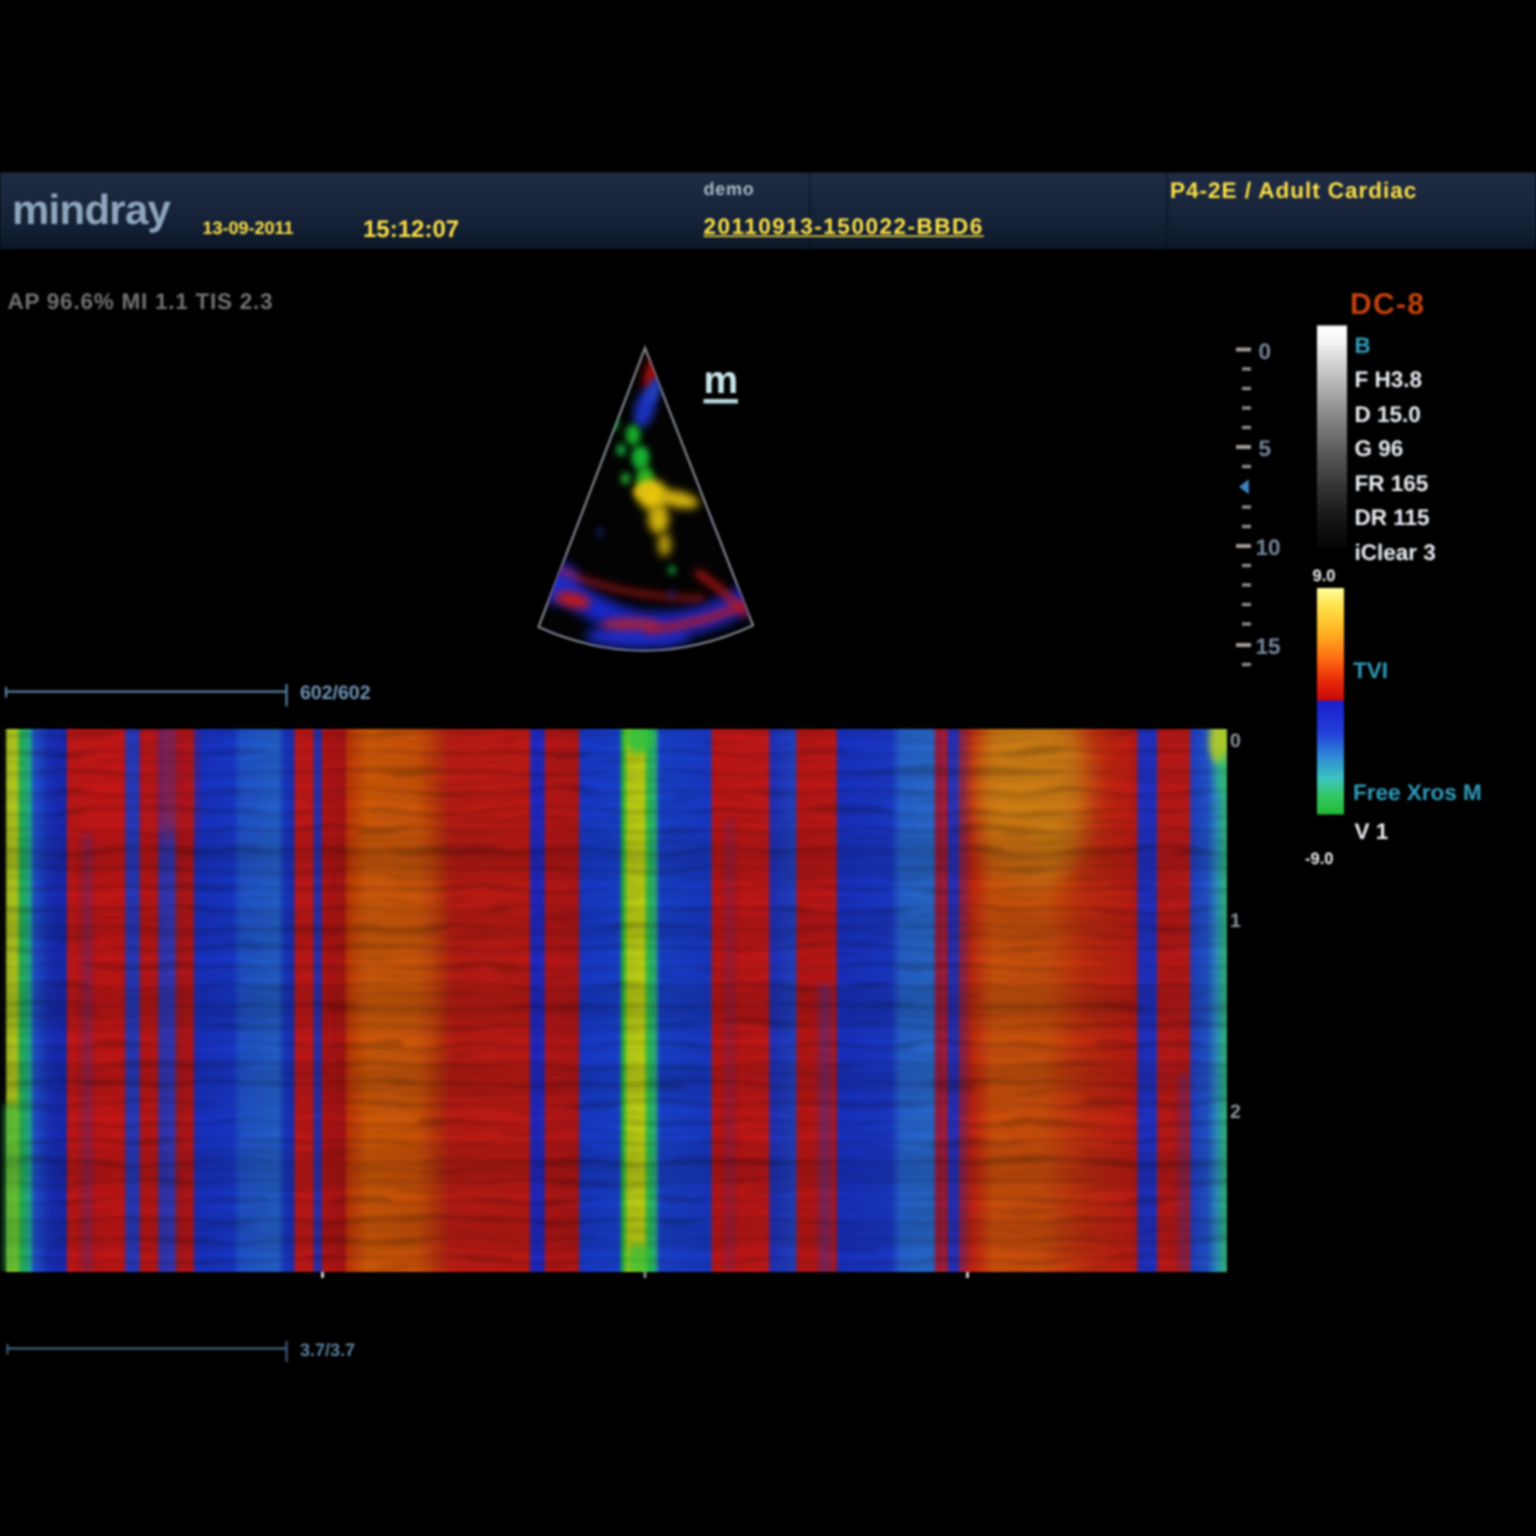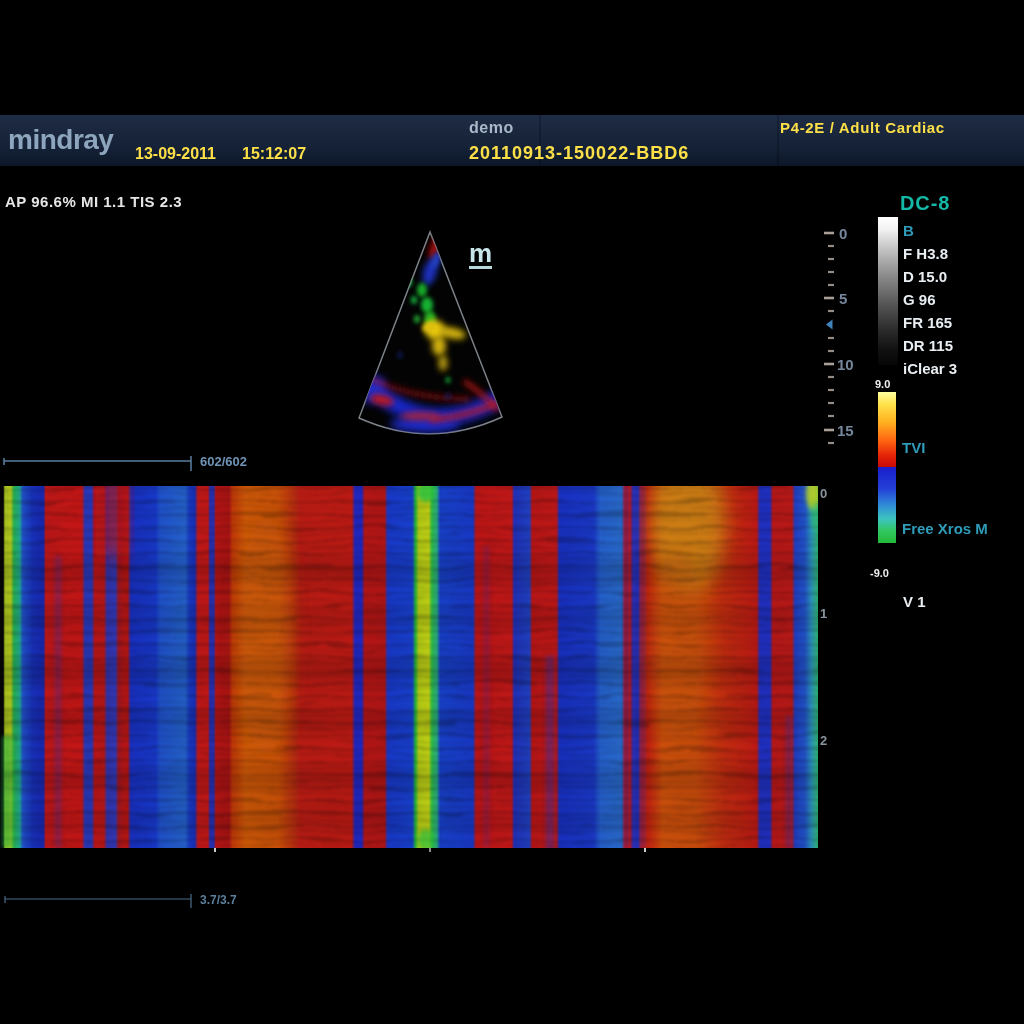--- a/index.html
+++ b/index.html
@@ -2,37 +2,37 @@
 <html><head>
 <meta charset="utf-8">
 <style>
   html,body{margin:0;padding:0;background:#000;width:1024px;height:1024px;overflow:hidden;}
   body{font-family:"Liberation Sans", sans-serif;position:relative;}
   .abs{position:absolute;}
   #topbar{left:0;top:115px;width:1024px;height:51px;
     background:linear-gradient(to bottom,#1f2c45 0%,#19263c 35%,#132035 70%,#0c1827 100%);}
   #logo{left:8px;top:124px;font-size:28px;font-weight:bold;color:#8ea6bd;letter-spacing:-0.5px;}
   .bartxt{color:#fde047;font-weight:bold;}
-  #aptxt{left:5px;top:193px;font-size:15px;font-weight:bold;color:#e5e5e5;letter-spacing:0.5px;}
+  #aptxt{left:5px;top:193px;font-size:15px;font-weight:bold;color:#737373;letter-spacing:0.5px;}
   #mmark{left:469px;top:240px;font-size:26px;font-weight:bold;color:#c8e6ea;line-height:26px;letter-spacing:-1px;}
   #mmark .ul{display:block;width:23px;height:2.5px;background:#b8d8dc;margin-top:0px;}
   .pp{color:#e9eef3;font-weight:bold;font-size:15px;line-height:23px;white-space:pre;}
   .cyanlbl{color:#2f9cba;font-weight:bold;}
 </style>
 </head>
 <body>
 <div id="blurwrap" style="position:absolute;left:0;top:0;width:1024px;height:1024px;filter:blur(0.7px);">
   <div id="topbar" class="abs"></div>
   <div class="abs" style="left:539px;top:115px;width:2px;height:51px;background:rgba(0,0,10,0.22);"></div>
   <div class="abs" style="left:777px;top:115px;width:2px;height:51px;background:rgba(0,0,10,0.22);"></div>
   <div id="logo" class="abs">mindray</div>
-  <div class="abs bartxt" style="left:135px;top:145px;font-size:16px;">13-09-2011</div>
+  <div class="abs bartxt" style="left:135px;top:145px;font-size:12px;">13-09-2011</div>
   <div class="abs bartxt" style="left:242px;top:145px;font-size:16px;">15:12:07</div>
-  <div class="abs bartxt" style="left:469px;top:119px;font-size:16px;color:#a9b9c9;letter-spacing:0.5px;">demo</div>
-  <div class="abs bartxt" style="left:469px;top:143px;font-size:18px;letter-spacing:1px;">20110913-150022-BBD6</div>
+  <div class="abs bartxt" style="left:469px;top:119px;font-size:12px;color:#a9b9c9;letter-spacing:0.5px;">demo</div>
+  <div class="abs bartxt" style="left:469px;top:143px;font-size:15px;letter-spacing:1px;text-decoration:underline;">20110913-150022-BBD6</div>
   <div class="abs bartxt" style="left:780px;top:119px;font-size:15px;letter-spacing:0.65px;">P4-2E / Adult Cardiac</div>
   <div id="aptxt" class="abs">AP 96.6% MI 1.1 TIS 2.3</div>
 
   <svg class="abs" style="left:330px;top:220px;" width="210" height="230" viewBox="0 0 210 230">
     <defs>
       <clipPath id="coneclip">
         <path d="M100,12 L29,198 Q100,230 172,197 Z"></path>
       </clipPath>
       <filter id="b4" x="-60%" y="-60%" width="220%" height="220%">
           <feGaussianBlur stdDeviation="4"></feGaussianBlur>
@@ -251,30 +251,30 @@
       <text x="19" y="150">10</text>
       <text x="19" y="216">15</text>
     </g>
   </svg>
   <div class="abs" style="left:214px;top:848px;width:2px;height:4px;background:#cccccc;"></div>
   <div class="abs" style="left:644px;top:848px;width:2px;height:4px;background:#cccccc;"></div>
   <div class="abs" style="left:429px;top:848px;width:2px;height:4px;background:#8a8a8a;"></div>
 
   <div class="abs" style="left:878px;top:217px;width:20px;height:148px;
      background:linear-gradient(to bottom,#ffffff 0%,#f2f2f2 8%,#c2c2c2 22%,#8a8a8a 40%,#585858 58%,#2e2e2e 75%,#101010 90%,#060606 100%);"></div>
-  <div class="abs" style="left:900px;top:192px;font-size:20px;font-weight:bold;color:#14b8a6;letter-spacing:0.9px;">DC-8</div>
+  <div class="abs" style="left:900px;top:192px;font-size:20px;font-weight:bold;color:#c2410c;letter-spacing:0.9px;">DC-8</div>
   <div class="abs pp" style="left:903px;top:219px;"><span class="cyanlbl">B</span>
 F H3.8
 D 15.0
 G 96
 FR 165
 DR 115
 iClear 3</div>
 
   <div class="abs" style="left:875px;top:378px;font-size:11px;font-weight:bold;color:#f0f0f0;">9.0</div>
 
   <div class="abs" style="left:878px;top:392px;width:18px;height:151px;
      background:linear-gradient(to bottom,#ffffa0 0%,#ffe24a 8%,#ffb020 20%,#ff6612 32%,#e42408 42%,#c80a0a 49.5%,#1a1ecc 50%,#2340d8 64%,#2f86d8 74%,#3cc4c0 84%,#32c860 92%,#22b838 100%);"></div>
   <div class="abs cyanlbl" style="left:902px;top:395px;font-size:15px;margin-top:44px;">TVI</div>
   <div class="abs cyanlbl" style="left:902px;top:520px;font-size:15px;">Free Xros M</div>
   <div class="abs" style="left:870px;top:543px;font-size:11px;font-weight:bold;color:#f0f0f0;margin-top:24px;">-9.0</div>
-  <div class="abs pp" style="left:903px;top:543px;margin-top:47px;">V 1</div>
+  <div class="abs pp" style="left:903px;top:543px;">V 1</div>
 </div>
 
 </body></html>

